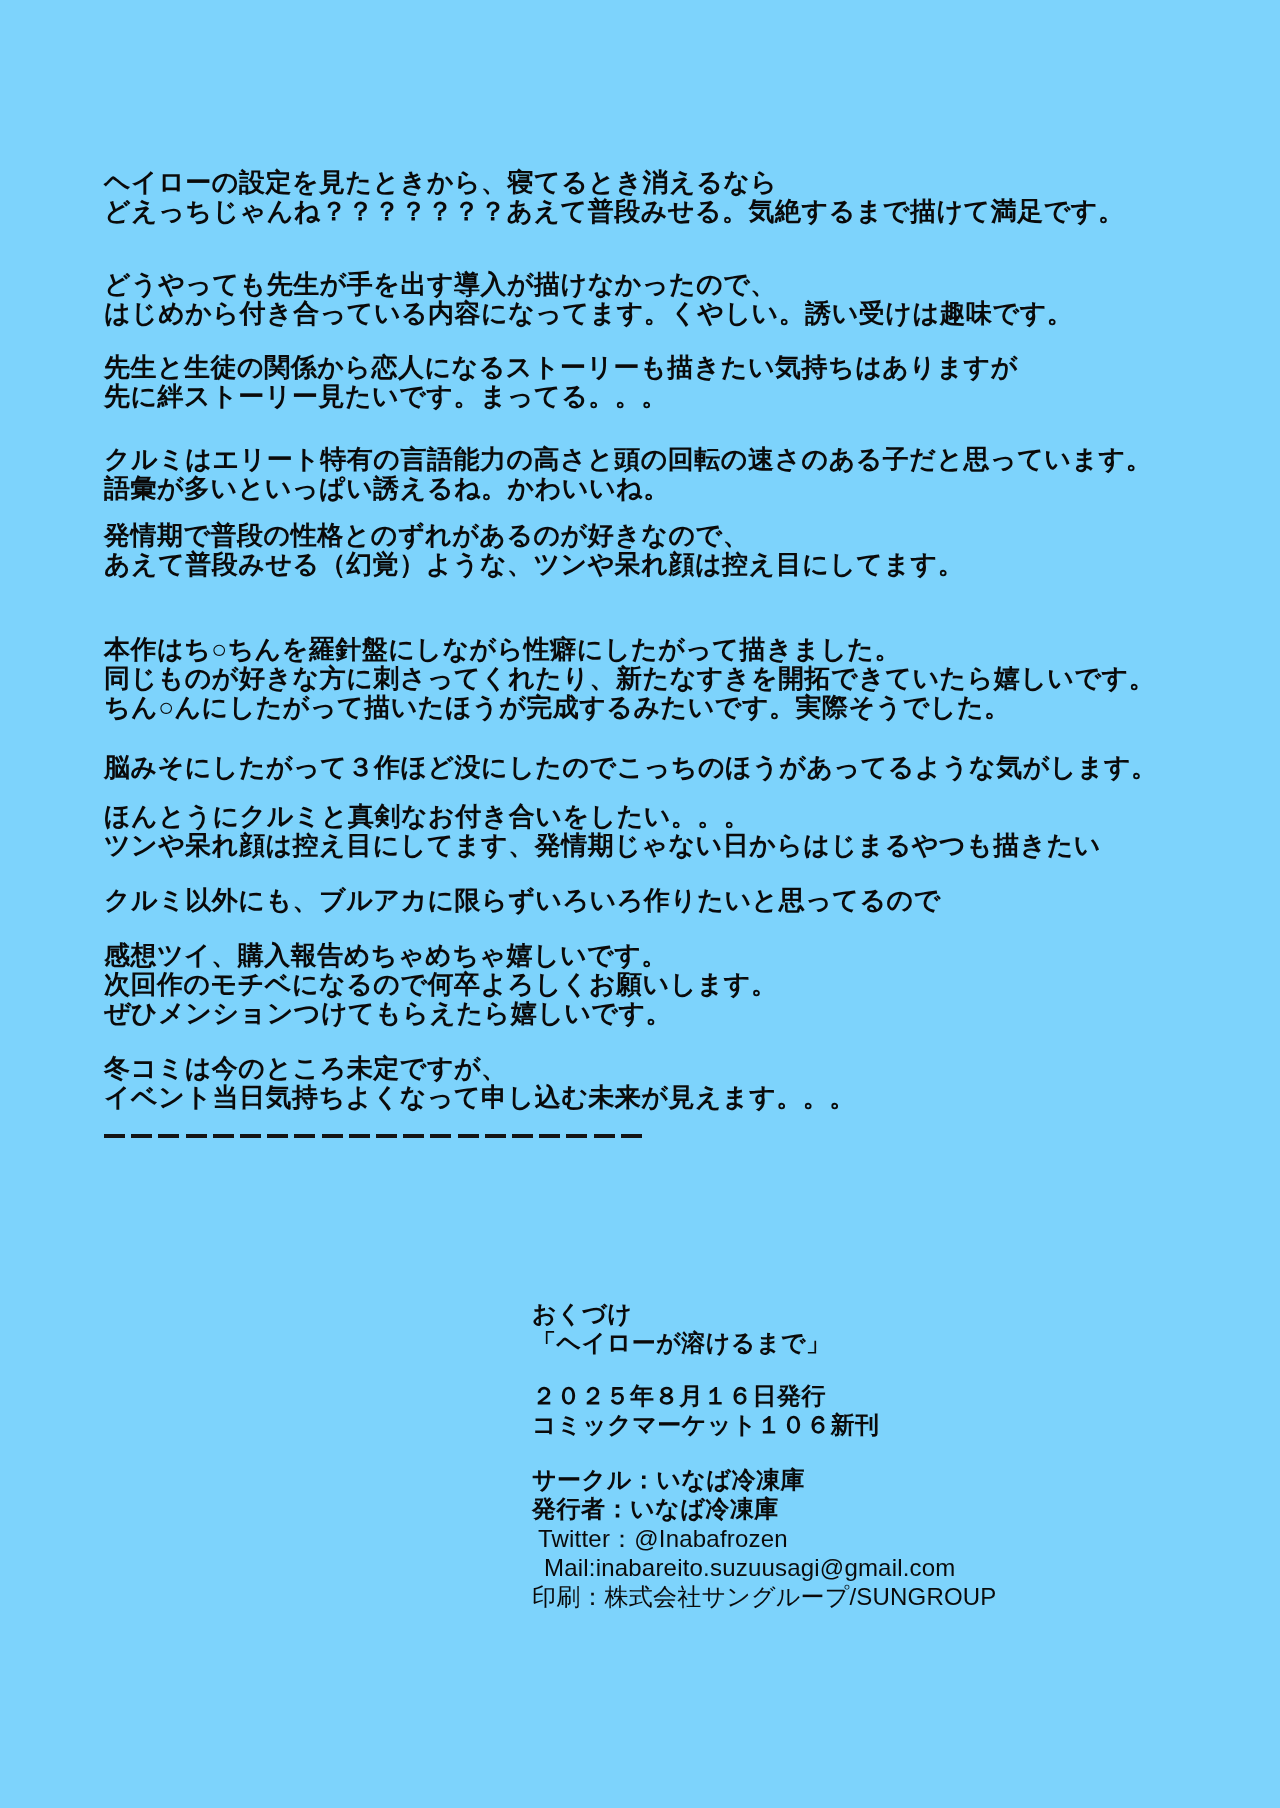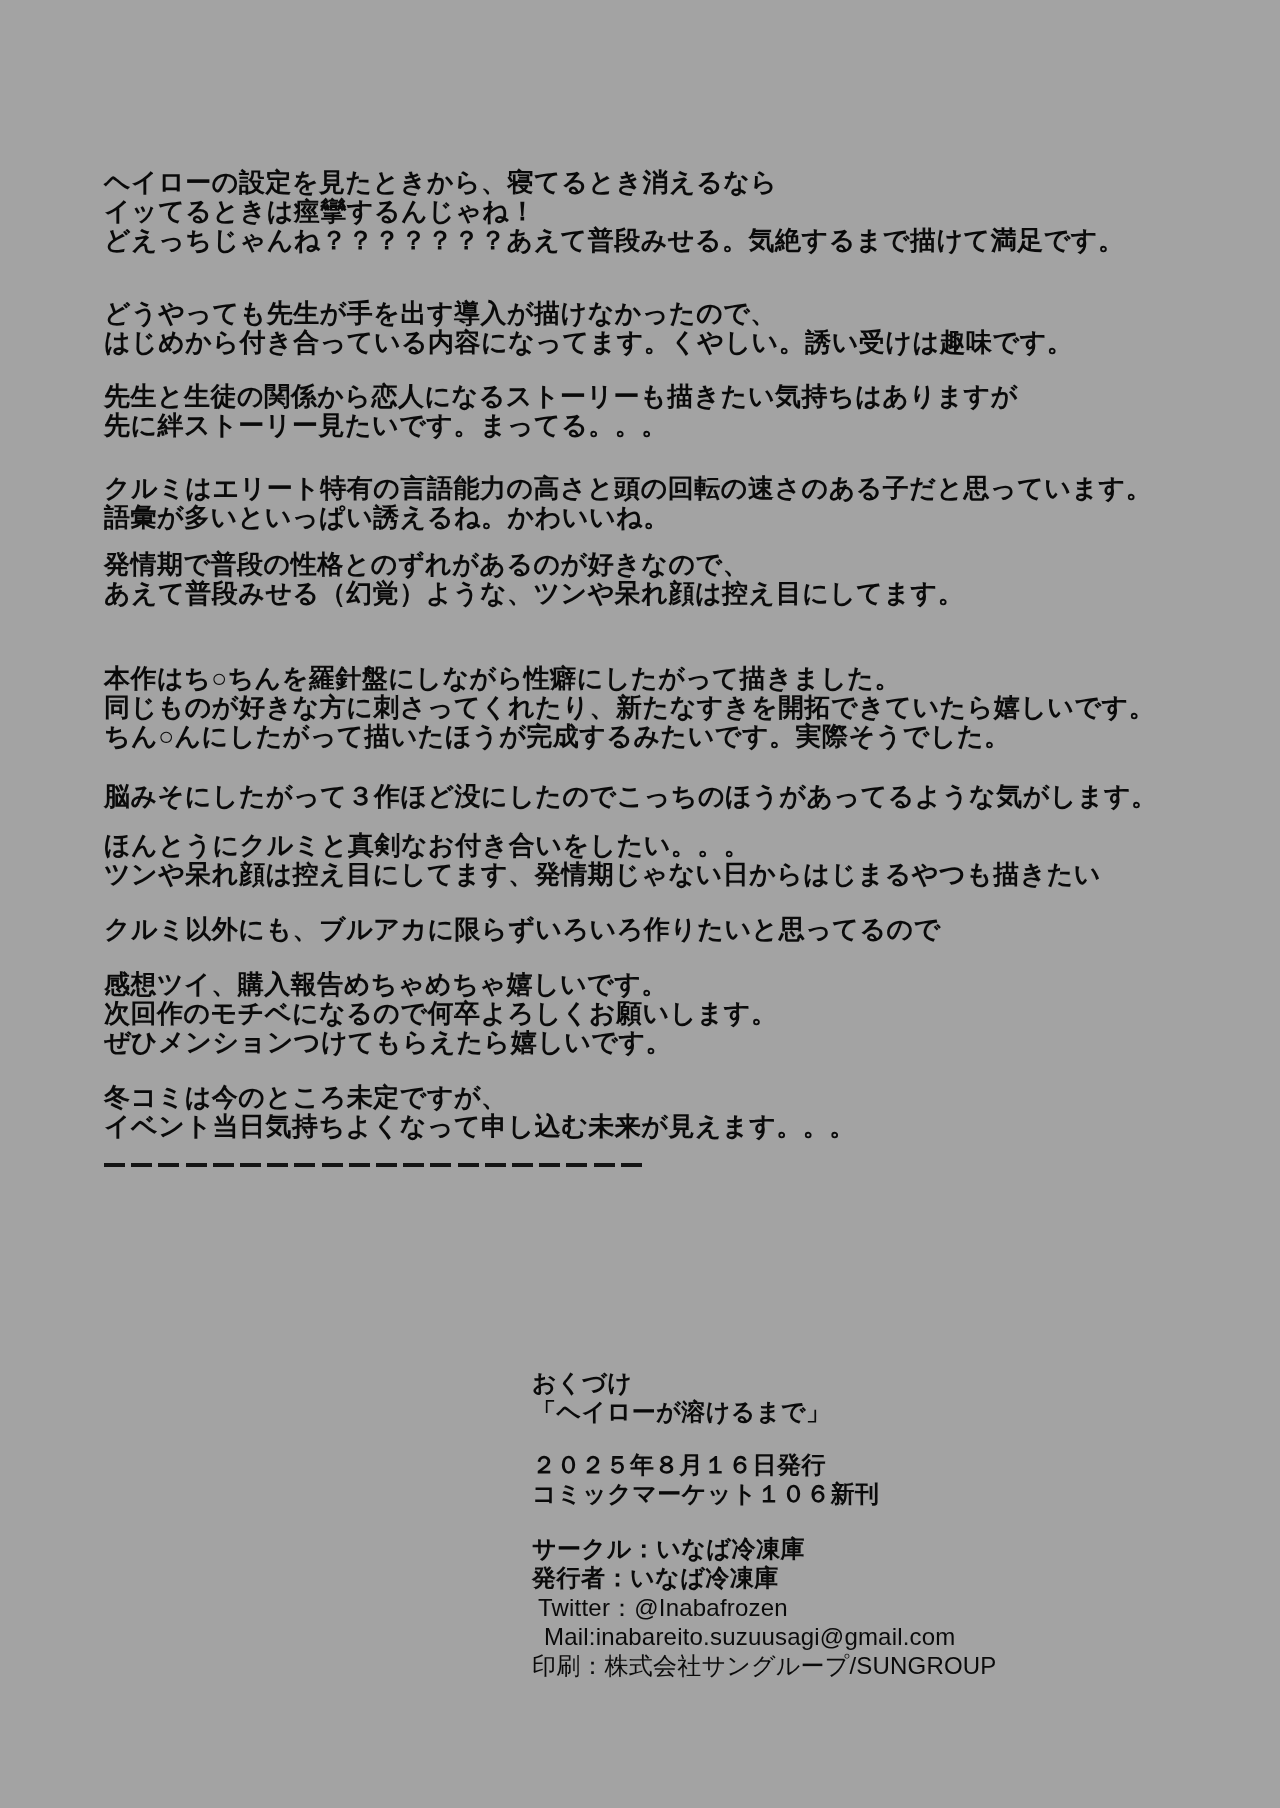--- a/index.html
+++ b/index.html
@@ -1,19 +1,19 @@
 <!DOCTYPE html>
 <html lang="ja"><head>
 <meta charset="utf-8">
 <style>
   html,body { margin:0; padding:0; background:#ffffff; }
   .page {
     position:relative;
     width:1280px; height:1808px;
-    background:#a3a3a3;
+    background:#7dd3fc;
     overflow:hidden;
     color:#0a0a0a;
     font-family:"Liberation Serif","DejaVu Serif",serif;
   }
   .body-text {
     position:absolute;
     left:104px; top:168px;
     width:1150px;
     font-size:26px;
     line-height:29px;
@@ -32,21 +32,21 @@
   .g28 { margin-bottom:20px; }
   .g26 { margin-bottom:26px; }
   .separator {
     margin-top:22px;
     width:544px; height:4px;
     background:repeating-linear-gradient(90deg,#141414 0 21px,transparent 21px 27.2px);
   }
   .sr { position:absolute; width:1px; height:1px; overflow:hidden; clip-path:inset(50%); white-space:nowrap; }
   .colophon {
     position:absolute;
-    left:532px; top:1369px;
+    left:532px; top:1300px;
     font-size:24px;
     line-height:29px;
     font-weight:600;
     letter-spacing:0.5px;
   }
   .col-group { margin-bottom:24px; }
   .col-group:last-child { margin-bottom:0; }
   .col-group.pub { margin-bottom:26px; }
   .sans {
     font-family:"Liberation Sans","DejaVu Sans",sans-serif;
@@ -58,21 +58,20 @@
 </style>
 </head>
 <body>
 
 <div class="page">
 
   <div class="body-text">
 
     <p class="para g44">
       <span class="line">ヘイローの設定を見たときから、寝てるとき消えるなら</span>
-      <span class="line">イッてるときは痙攣するんじゃね！</span>
       <span class="line">どえっちじゃんね？？？？？？？あえて普段みせる。気絶するまで描けて満足です。</span>
     </p>
 
     <p class="para g25">
       <span class="line">どうやっても先生が手を出す導入が描けなかったので、</span>
       <span class="line">はじめから付き合っている内容になってます。くやしい。誘い受けは趣味です。</span>
     </p>
 
     <p class="para g34">
       <span class="line">先生と生徒の関係から恋人になるストーリーも描きたい気持ちはありますが</span>

